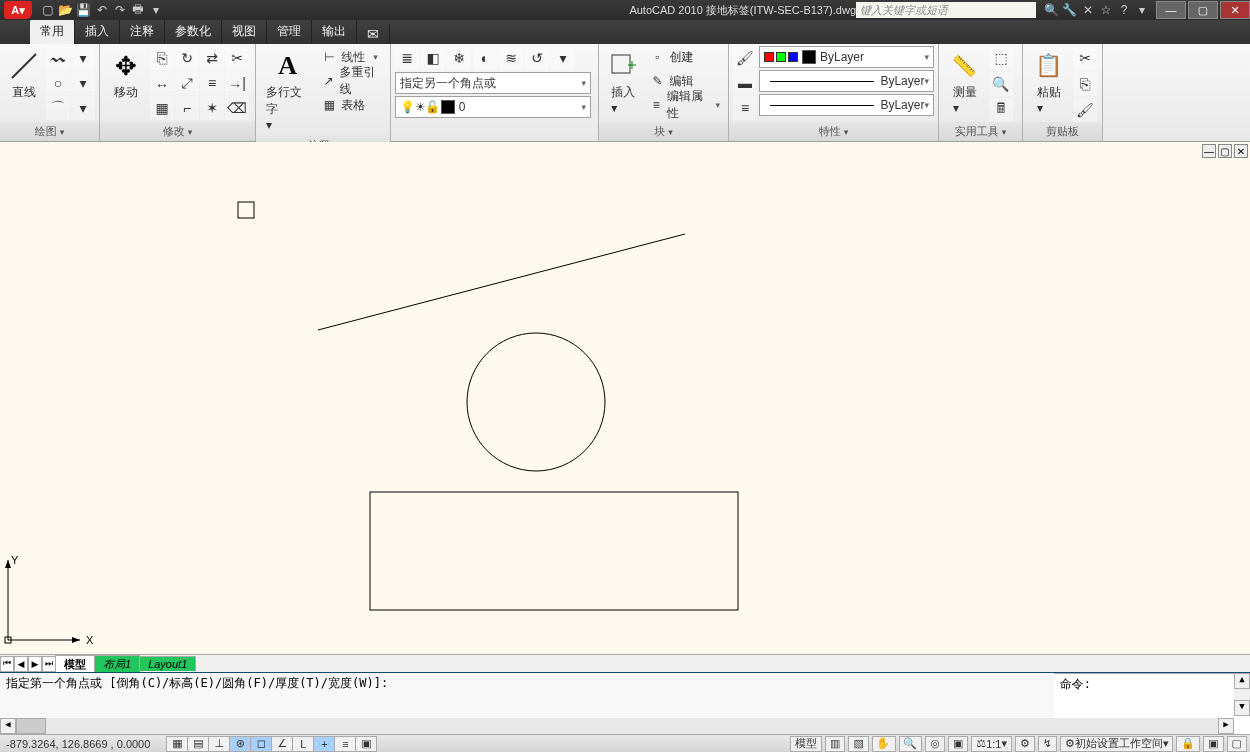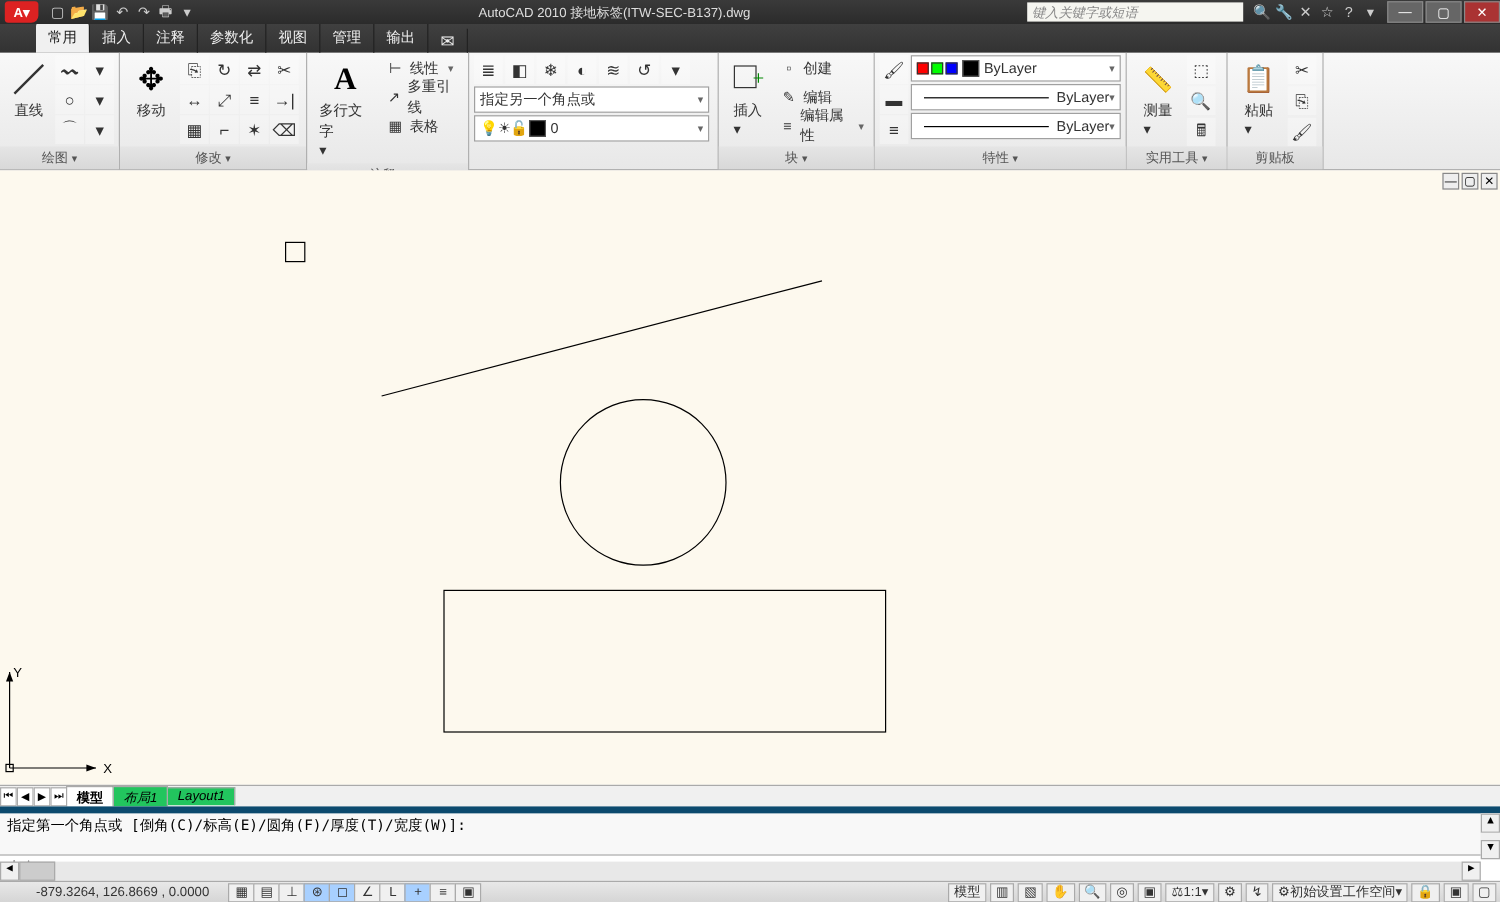--- a/index.html
+++ b/index.html
@@ -38,21 +38,21 @@
 .titlebar .qat-btn {
   width: 16px; height: 16px;
   display: inline-flex;
   align-items: center;
   justify-content: center;
   color: #ccc;
   font-size: 12px;
 }
 .titlebar .title-text {
   flex: 1;
-  text-align: center;
+  text-align: right;
   color: #ddd;
   font-size: 11px;
 }
 .titlebar .searchbox {
   width: 180px; height: 16px;
   background: #f5f5f0;
   color: #888;
   font-size: 11px;
   font-style: italic;
   padding: 0 4px;
@@ -296,25 +296,25 @@
   font-style: normal;
 }
 
 
 .cmdwin {
   position: absolute;
   bottom: 18px;
   left: 0; right: 0;
   height: 62px;
   background: #fff;
-  border-top: 6px solid #0c4a6e;
+  border-top: 1px solid #0c4a6e;
   font-family: monospace;
   font-size: 12px;
   display: flex;
-  flex-direction: column;
+  flex-direction: row;
   justify-content: flex-end;
 }
 .cmdwin .history {
   flex: 1;
   overflow: hidden;
   padding: 2px 6px;
   background: #f8f8f8;
 }
 .cmdwin .prompt {
   border-top: 1px solid #aaa;
@@ -368,21 +368,21 @@
   position: absolute;
   bottom: 0; left: 0; right: 0;
   height: 18px;
   background: linear-gradient(to bottom, #e8e8e8, #d5d5d5);
   border-top: 1px solid #aaa;
   display: flex;
   align-items: center;
   font-size: 11px;
   color: #333;
 }
-.statusbar .coords { padding: 0 6px; margin-left: 24px; }
+.statusbar .coords { padding: 0 6px; }
 .statusbar .sb-btns {
   display: flex;
   margin-left: 10px;
 }
 .statusbar .sbbtn {
   width: 22px; height: 16px;
   border: 1px solid #aaa;
   background: #f0f0f0;
   margin-right: -1px;
   display: inline-flex;

